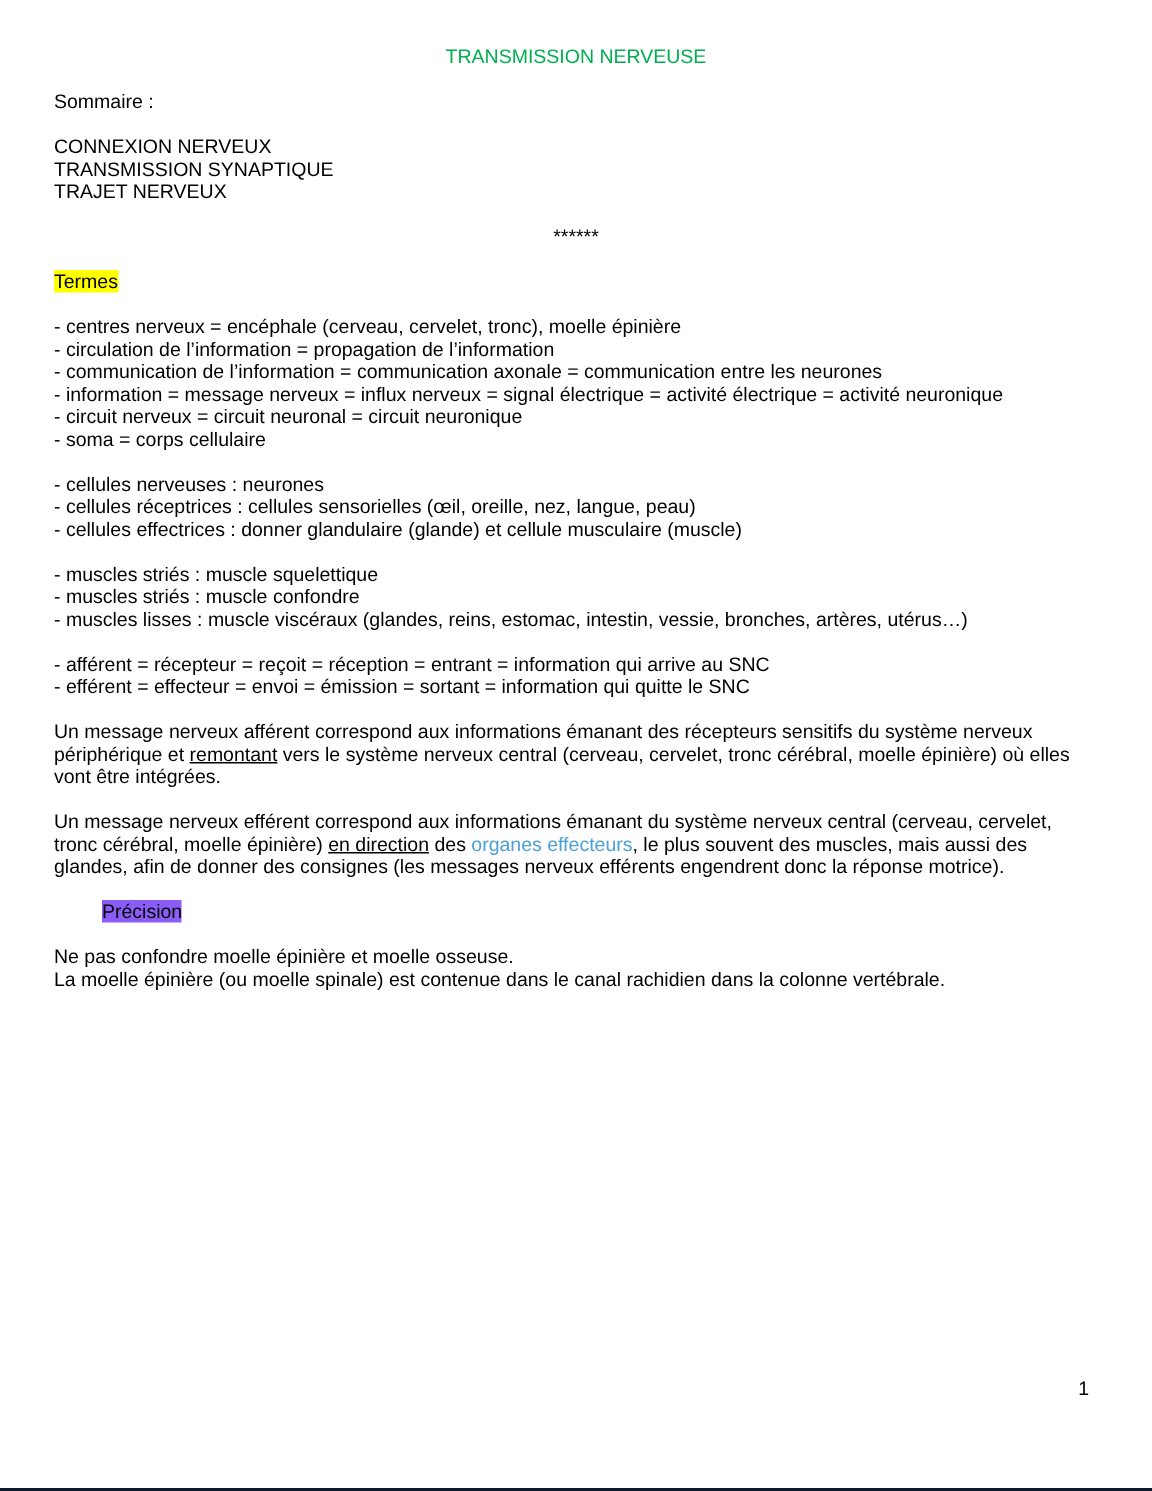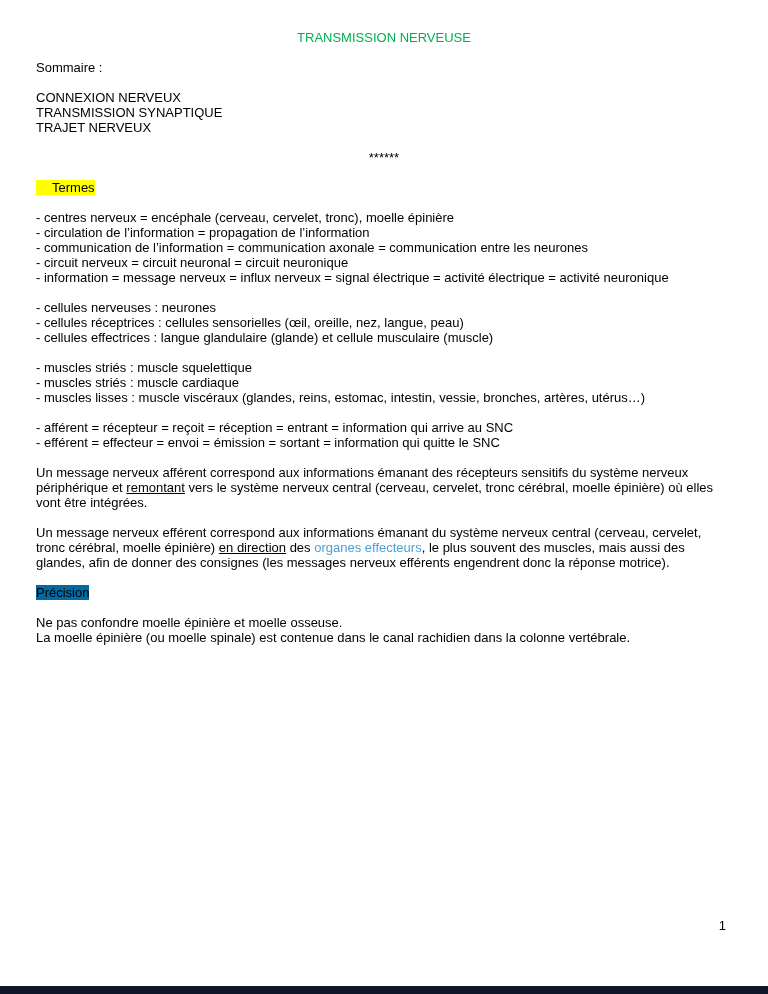--- a/index.html
+++ b/index.html
@@ -7,21 +7,21 @@
   body {
     font-family: "Liberation Sans", "DejaVu Sans", sans-serif;
     color: #000000;
   }
   .page {
     position: relative;
     width: 768px;
     height: 994px;
     background: #ffffff;
     overflow: hidden;
-    border-bottom: 8px solid #0f172a;
+    border-bottom: 2px solid #0f172a;
   }
   .doc-body {
     position: absolute;
     left: 36px;
     top: 30px;
     width: 696px;
     font-size: 13px;
     line-height: 15px;
   }
   .para { min-height: 15px; }
@@ -44,42 +44,43 @@
       <div class="para center"><span style="color: rgb(0, 176, 80);">TRANSMISSION NERVEUSE</span></div>
       <div class="para">&nbsp;</div>
       <div class="para"><span class="b">Sommaire</span><span> :</span></div>
       <div class="para">&nbsp;</div>
       <div class="para"><span>CONNEXION NERVEUX</span></div>
       <div class="para"><span>TRANSMISSION SYNAPTIQUE</span></div>
       <div class="para"><span>TRAJET NERVEUX</span></div>
       <div class="para">&nbsp;</div>
       <div class="para center"><span>******</span></div>
       <div class="para">&nbsp;</div>
-      <div class="para"><span style="background-color: rgb(255, 255, 0); padding-left: 16px;">Termes</span></div>
+      <div class="para"><span style="background-color: rgb(255, 255, 0);">Termes</span></div>
       <div class="para">&nbsp;</div>
       <div class="para"><span>- centres nerveux = </span><span class="b">encéphale</span><span> (cerveau, cervelet, tronc), </span><span class="b">moelle épinière</span></div>
       <div class="para"><span>- circulation de l’information = propagation de l’information</span></div>
       <div class="para"><span>- communication de l’information = communication axonale = communication entre les neurones</span></div>
+      <div class="para"><span>- information = message nerveux = influx nerveux = signal électrique = activité électrique = activité neuronique</span></div>
       <div class="para"><span>- circuit nerveux = circuit neuronal = circuit neuronique</span></div>
-      <div class="para"><span>- information = message nerveux = influx nerveux = signal électrique = activité électrique = activité neuronique</span></div>
+      <div class="para"><span>- soma = corps cellulaire</span></div>
       <div class="para">&nbsp;</div>
       <div class="para"><span>- cellules </span><span class="b">nerveuses</span><span> : neurones</span></div>
       <div class="para"><span>- cellules </span><span class="b">réceptrices</span><span> : cellules </span><span class="b">sensorielles</span><span> (œil, oreille, nez, langue, peau)</span></div>
-      <div class="para"><span>- cellules </span><span class="b">effectrices</span><span> : langue </span><span class="b">glandulaire</span><span> (glande) et cellule </span><span class="b">musculaire</span><span> (muscle)</span></div>
+      <div class="para"><span>- cellules </span><span class="b">effectrices</span><span> : donner </span><span class="b">glandulaire</span><span> (glande) et cellule </span><span class="b">musculaire</span><span> (muscle)</span></div>
       <div class="para">&nbsp;</div>
       <div class="para"><span>- muscles </span><span class="b">striés</span><span> : muscle </span><span class="b">squelettique</span></div>
-      <div class="para"><span>- muscles </span><span class="b">striés</span><span> : muscle </span><span class="b">cardiaque</span></div>
+      <div class="para"><span>- muscles </span><span class="b">striés</span><span> : muscle </span><span class="b">confondre</span></div>
       <div class="para"><span>- muscles </span><span class="b">lisses</span><span> : muscle </span><span class="b">viscéraux</span><span> (glandes, reins, estomac, intestin, vessie, bronches, artères, utérus…)</span></div>
       <div class="para">&nbsp;</div>
       <div class="para"><span>- </span><span class="b">afférent</span><span> = récepteur = reçoit = réception = entrant = information qui </span><span class="b">arrive</span><span> au SNC</span></div>
       <div class="para"><span>- </span><span class="b">efférent</span><span> = effecteur = envoi = émission = sortant = information qui </span><span class="b">quitte</span><span> le SNC</span></div>
       <div class="para">&nbsp;</div>
       <div class="para"><span>Un message nerveux </span><span class="b">afférent</span><span> correspond aux informations émanant des récepteurs sensitifs du </span><span class="b">système nerveux périphérique</span><span> et </span><span class="u">remontant</span><span> vers le </span><span class="b">système nerveux central</span><span> (cerveau, cervelet, tronc cérébral, moelle épinière) où elles vont être intégrées.</span></div>
       <div class="para">&nbsp;</div>
       <div class="para"><span>Un message nerveux </span><span class="b">efférent</span><span> correspond aux informations émanant du </span><span class="b">système nerveux central</span><span> (cerveau, cervelet, tronc cérébral, moelle épinière) </span><span class="u">en direction</span><span> des </span><span style="color: rgb(75, 160, 216);">organes effecteurs</span><span>, le plus souvent des </span><span class="b">muscles</span><span>, mais aussi des </span><span class="b">glandes</span><span>, afin de donner des consignes (les messages nerveux efférents engendrent donc la réponse motrice).</span></div>
       <div class="para">&nbsp;</div>
-      <div class="para"><span style="background-color: #0369a1;">Précision</span></div>
+      <div class="para"><span style="background-color: #8b5cf6; margin-left: 32px;">Précision</span></div>
       <div class="para">&nbsp;</div>
       <div class="para"><span>Ne pas confondre moelle </span><span class="b">épinière</span><span> et moelle </span><span class="b">osseuse</span><span>.</span></div>
       <div class="para"><span>La moelle </span><span class="b">épinière</span><span> (ou moelle spinale) est contenue dans le </span><span class="b">canal rachidien</span><span> dans la </span><span class="b">colonne vertébrale</span><span>.</span></div>
     </div>
   <div class="page-number">1</div>
 </div>
 
 </body></html>

